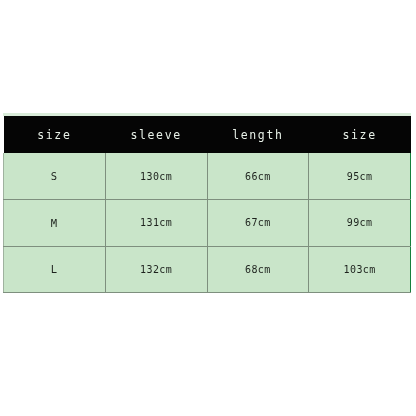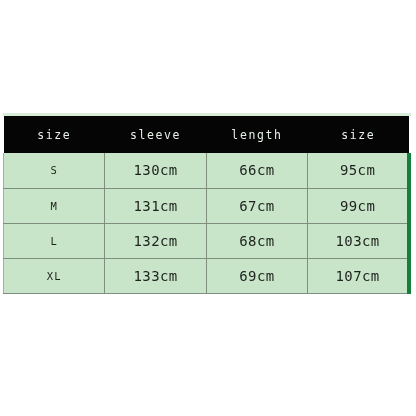--- a/index.html
+++ b/index.html
@@ -56,36 +56,36 @@
     font-family: "DejaVu Sans Mono", monospace;
   }
 
   
   tbody tr {
     height: 35px;
   }
   tbody td {
     background: #c9e5c9;
     color: #1d221d;
-    font-size: 14px;
+    font-size: 10px;
     letter-spacing: 0.4px;
     text-align: center;
     vertical-align: middle;
     border: 1px solid #7e8f7e;
     padding: 0;
     font-family: "DejaVu Sans Mono", monospace;
   }
   tbody tr:first-child td {
     border-top: none;
   }
   tbody td:first-child {
     border-left: 1px solid #9fb29f;
   }
   tbody td:last-child {
-    border-right: 4px solid #15803d;
+    border-right: 1px solid #15803d;
     margin-top: 32px;
   }
 
   
   td.size-cell {
     font-size: 10.5px;
     letter-spacing: 1px;
   }
 
   
@@ -127,23 +127,17 @@
           <td>131cm</td>
           <td>67cm</td>
           <td>99cm</td>
         </tr>
         <tr>
           <td class="size-cell">L</td>
           <td>132cm</td>
           <td>68cm</td>
           <td>103cm</td>
         </tr>
-        <tr>
-          <td class="size-cell">XL</td>
-          <td>133cm</td>
-          <td>69cm</td>
-          <td>107cm</td>
-        </tr>
       </tbody>
     </table>
   </div>
 
 </div>
 
 </body></html>

